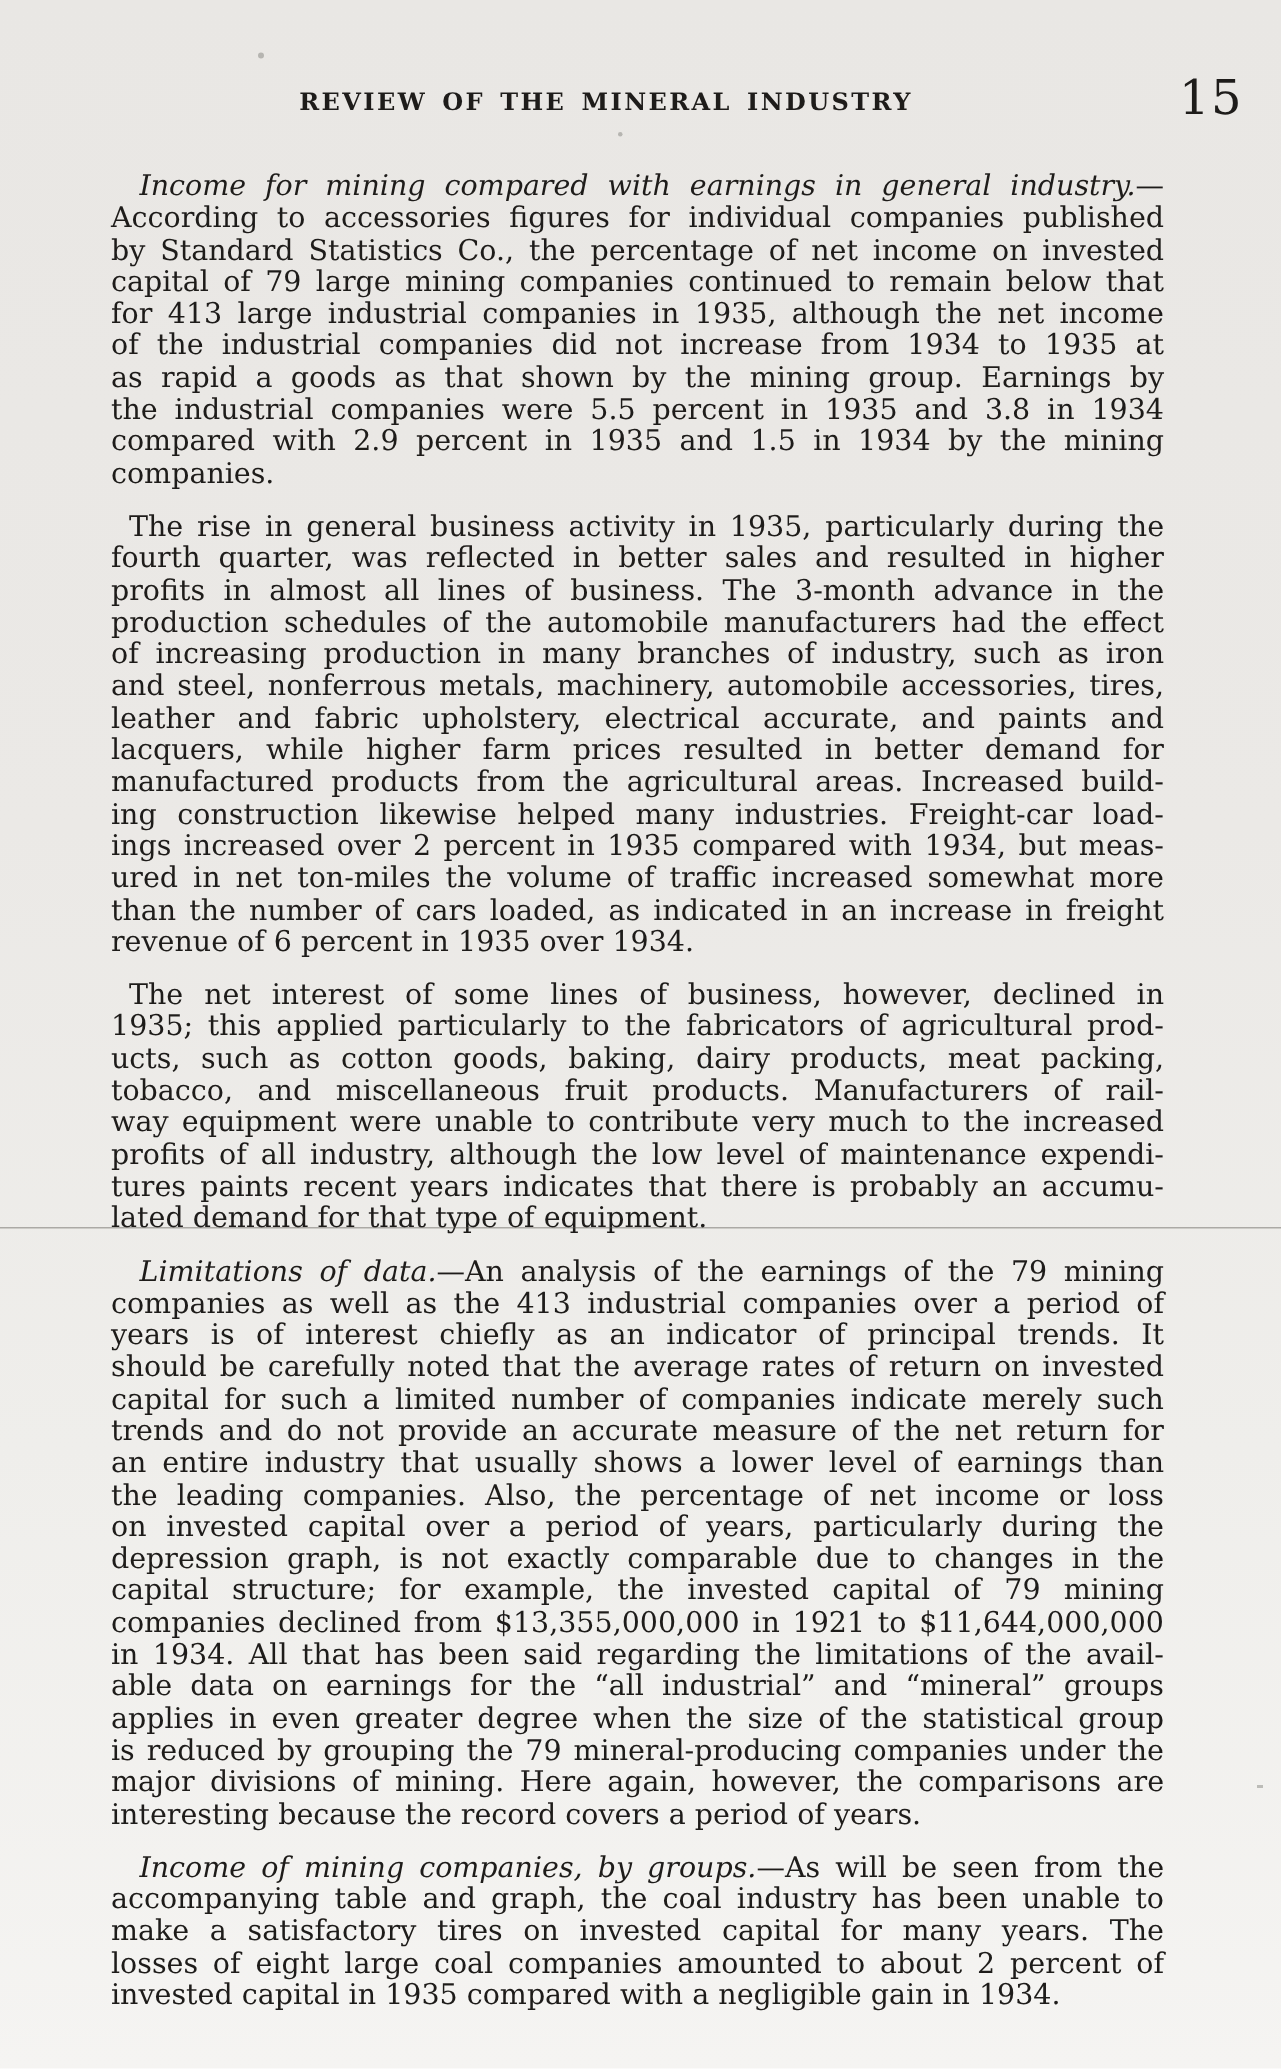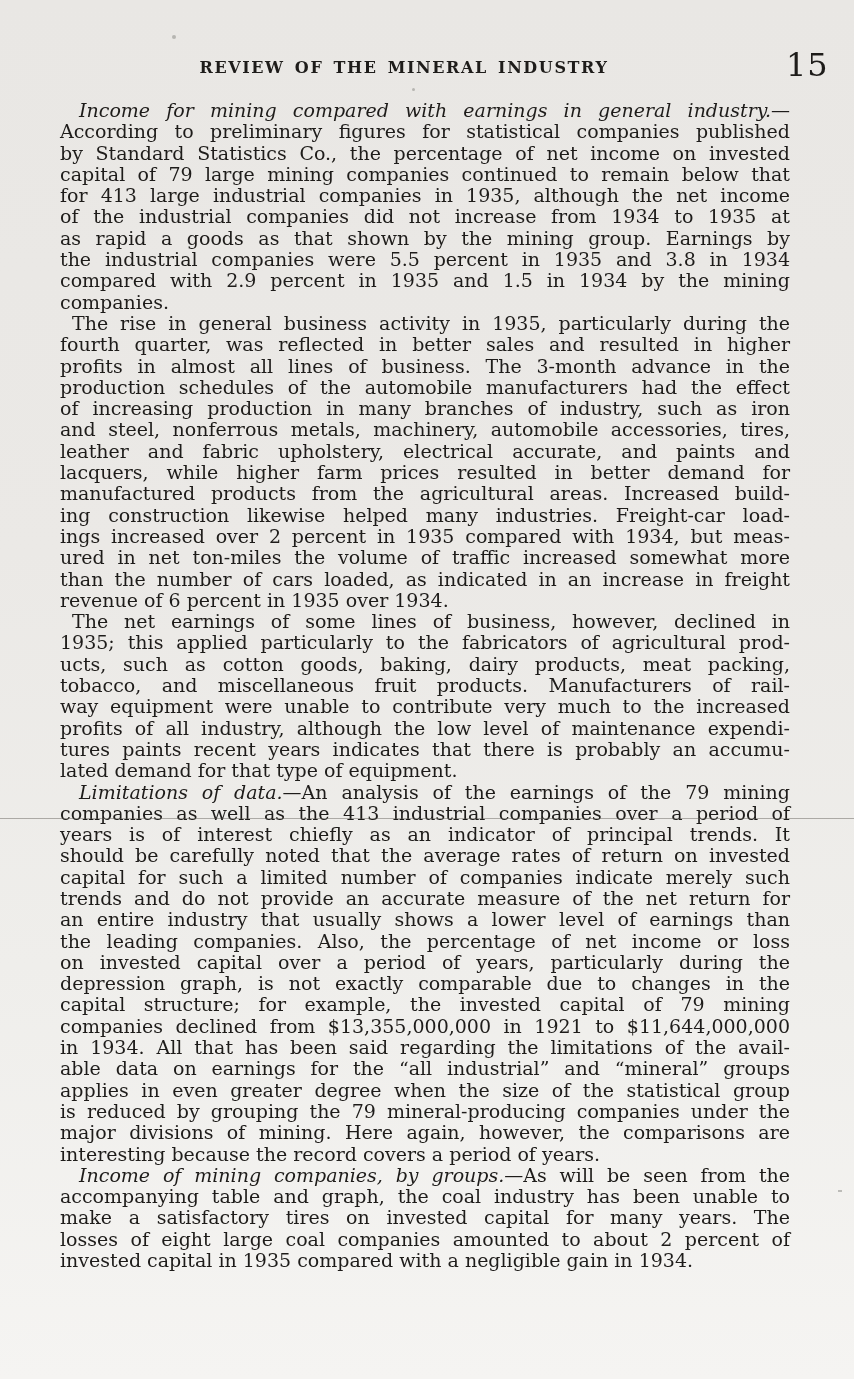--- a/index.html
+++ b/index.html
@@ -30,21 +30,21 @@
     margin-left: 46px;
   }
 
   .body-text {
     position: absolute;
     top: 100px; left: 60px;
     width: 730px;
     font-size: 19px;
     line-height: 21.3px;
   }
-  .para { margin: 0; }
+  .para { margin: 14px; }
   .line {
     text-align: justify;
     text-align-last: justify;
     white-space: nowrap;
     overflow: visible;
   }
   .line.last { text-align-last: left; }
   .line.ind-a { text-indent: 19px; }
   .line.ind-b { text-indent: 12px; }
   .it { font-style: italic; }
@@ -68,21 +68,21 @@
 
 <div class="page">
 
   <div class="running-head">REVIEW OF THE MINERAL INDUSTRY</div>
   <div class="folio">15</div>
 
   <div class="body-text">
 
     <section class="para">
       <div class="line ind-a"><span class="it">Income for mining compared with earnings in general industry.</span><span>—</span></div>
-      <div class="line">According to preliminary figures for statistical companies published</div>
+      <div class="line">According to accessories figures for individual companies published</div>
       <div class="line">by Standard Statistics Co., the percentage of net income on invested</div>
       <div class="line">capital of 79 large mining companies continued to remain below that</div>
       <div class="line">for 413 large industrial companies in 1935, although the net income</div>
       <div class="line">of the industrial companies did not increase from 1934 to 1935 at</div>
       <div class="line">as rapid a goods as that shown by the mining group.  Earnings by</div>
       <div class="line">the industrial companies were 5.5 percent in 1935 and 3.8 in 1934</div>
       <div class="line">compared with 2.9 percent in 1935 and 1.5 in 1934 by the mining</div>
       <div class="line last">companies.</div>
     </section>
 
@@ -97,21 +97,21 @@
       <div class="line">lacquers, while higher farm prices resulted in better demand for</div>
       <div class="line">manufactured products from the agricultural areas.  Increased build-</div>
       <div class="line">ing construction likewise helped many industries.  Freight-car load-</div>
       <div class="line">ings increased over 2 percent in 1935 compared with 1934, but meas-</div>
       <div class="line">ured in net ton-miles the volume of traffic increased somewhat more</div>
       <div class="line">than the number of cars loaded, as indicated in an increase in freight</div>
       <div class="line last">revenue of 6 percent in 1935 over 1934.</div>
     </section>
 
     <section class="para">
-      <div class="line ind-b"><span class="it"></span><span>The net earnings of some lines of business, however, declined in</span></div>
+      <div class="line ind-b"><span class="it"></span><span>The net interest of some lines of business, however, declined in</span></div>
       <div class="line">1935; this applied particularly to the fabricators of agricultural prod-</div>
       <div class="line">ucts, such as cotton goods, baking, dairy products, meat packing,</div>
       <div class="line">tobacco, and miscellaneous fruit products.  Manufacturers of rail-</div>
       <div class="line">way equipment were unable to contribute very much to the increased</div>
       <div class="line">profits of all industry, although the low level of maintenance expendi-</div>
       <div class="line">tures paints recent years indicates that there is probably an accumu-</div>
       <div class="line last">lated demand for that type of equipment.</div>
     </section>
 
     <section class="para">

